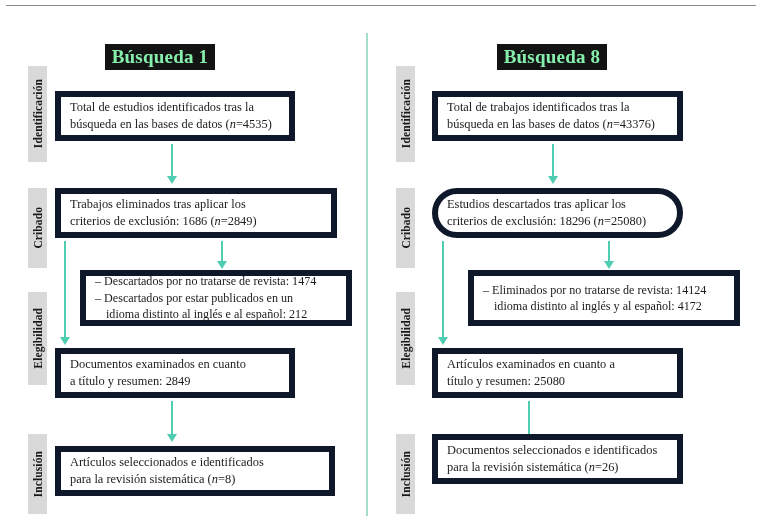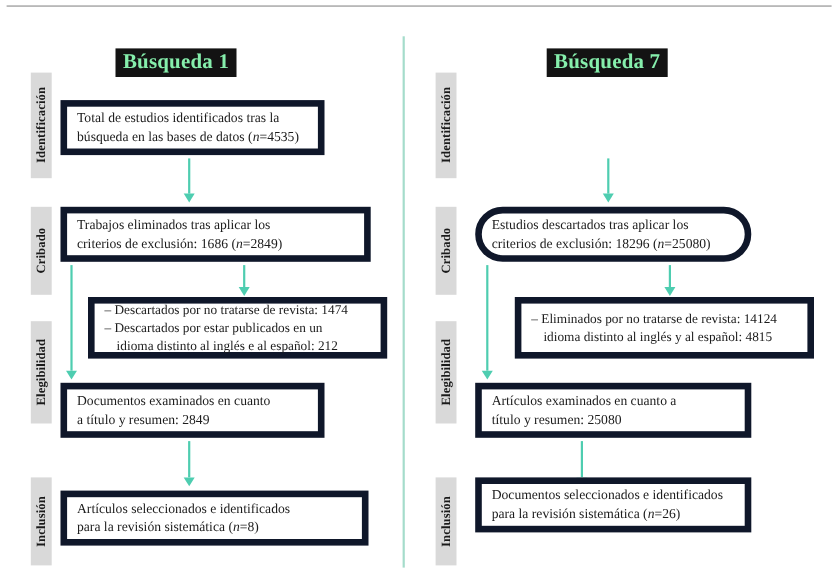--- a/index.html
+++ b/index.html
@@ -209,36 +209,42 @@
   </div>
 
   <div class="box" style="left:55px; top:446px; width:280px; height:50px;">
     <div class="box-text">
       <span>Artículos seleccionados e identificados</span><br>
       <span>para la revisión sistemática (</span><em>n</em><span>=8)</span>
     </div>
   </div>
 
   <div class="badge b2">
-    <span>Búsqueda 7</span>
+    <span>Búsqueda 8</span>
   </div>
 
   <div class="stage-label" style="left:396px; top:66px; height:96px;">
     <span>Identificación</span>
   </div>
   <div class="stage-label" style="left:396px; top:188px; height:80px;">
     <span>Cribado</span>
   </div>
   <div class="stage-label" style="left:396px; top:292px; height:93px;">
     <span>Elegibilidad</span>
   </div>
   <div class="stage-label" style="left:396px; top:434px; height:80px;">
     <span>Inclusión</span>
   </div>
 
+  <div class="box" style="left:432px; top:91px; width:251px; height:50px;">
+    <div class="box-text">
+      <span>Total de trabajos identificados tras la</span><br>
+      <span>búsqueda en las bases de datos (</span><em>n</em><span>=43376)</span>
+    </div>
+  </div>
 
   <div class="arrow" style="left:546px; top:144px; width:14px; height:40px;">
     <div class="shaft" style="height:32px;"></div>
     <div class="head"></div>
   </div>
 
   <div class="box" style="left:432px; top:188px; width:251px; height:50px;border-radius:25px;">
     <div class="box-text">
       <span>Estudios descartados tras aplicar los</span><br>
       <span>criterios de exclusión: 18296 (</span><em>n</em><span>=25080)</span>
@@ -246,21 +252,21 @@
   </div>
 
   <div class="arrow" style="left:602px; top:241px; width:14px; height:28px;">
     <div class="shaft" style="height:20px;"></div>
     <div class="head"></div>
   </div>
 
   <div class="box detail" style="left:468px; top:270px; width:272px; height:56px;">
     <div class="box-text">
       <span class="dash-row">– Eliminados por no tratarse de revista: 14124</span>
-      <span class="dash-row cont">idioma distinto al inglés y al español: 4815</span>
+      <span class="dash-row cont">idioma distinto al inglés y al español: 4172</span>
     </div>
   </div>
 
   <div class="arrow" style="left:436px; top:241px; width:14px; height:104px;">
     <div class="shaft" style="height:96px;"></div>
     <div class="head"></div>
   </div>
 
   <div class="box" style="left:432px; top:348px; width:251px; height:50px;">
     <div class="box-text">

